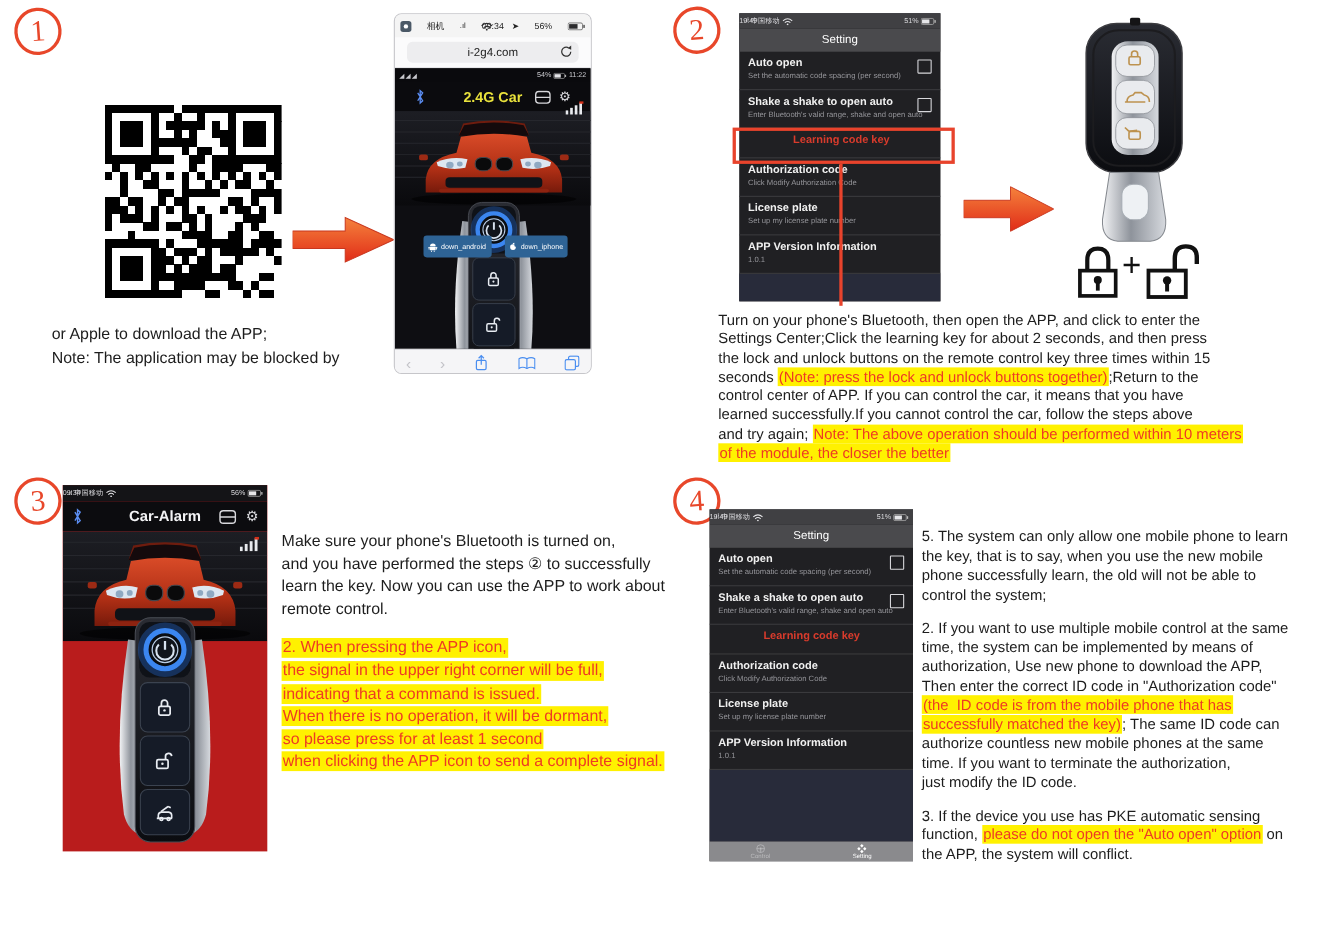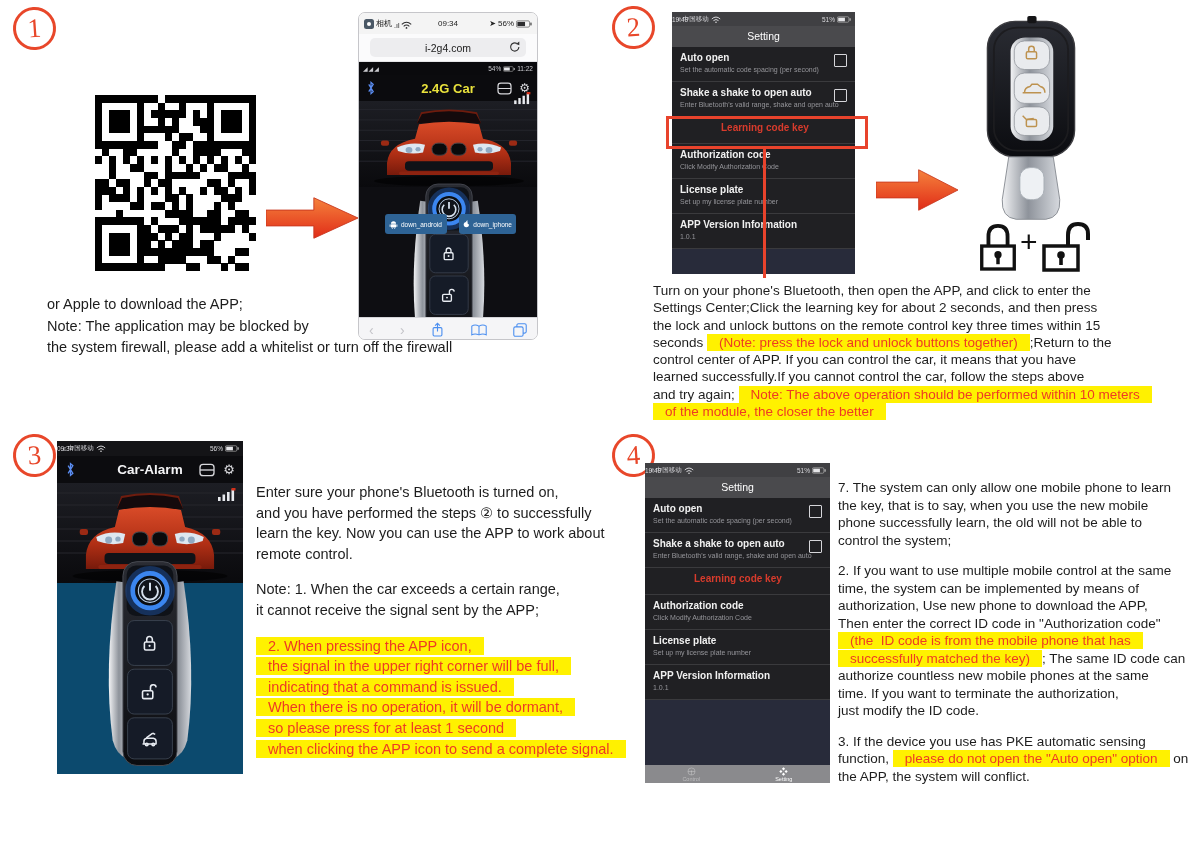--- a/index.html
+++ b/index.html
@@ -6,21 +6,21 @@
   body{width:1200px;height:848px;position:relative;background:#ffffff;overflow:hidden;
        font-family:"Liberation Sans",sans-serif;color:#1d1d1d;}
 
   
   .badge{position:absolute;width:37px;height:37px;border:3.5px solid #e8472a;border-radius:50%;
          color:#e8472a;font:27px/37px "Liberation Serif",serif;text-align:center;transform:rotate(-4deg);}
 
   
   .tblock{position:absolute;}
   .tl{white-space:pre;}
-  .hl{background:#fff100;color:#ee3b23;padding:1px 12px;}
+  .hl{background:#fff100;color:#ee3b23;padding:1px 1px;}
   .t-s1{left:47px;top:294px;width:660px;font-size:14.5px;line-height:21.5px;}
   .t-s2{left:653px;top:282px;width:525px;font-size:13.5px;line-height:17.3px;}
   .t-s3{left:256px;top:482px;width:378px;font-size:14.5px;line-height:20.6px;}
   .t-s3 .para+.para{margin-top:15px;}
   .t-s4{left:838px;top:479px;width:372px;font-size:13.5px;line-height:17.5px;}
   .t-s4 .para+.para{margin-top:13px;}
 
   
   .arr{position:absolute;}
 
@@ -29,33 +29,33 @@
 
   
   .phone{position:absolute;overflow:hidden;}
 
   
   .p1{left:358px;top:12px;width:180px;height:328px;background:#fff;border:1px solid #c6c6ca;
       border-radius:7px;box-sizing:border-box;}
   .ios-status{height:21px;background:#f4f4f4;display:flex;align-items:center;justify-content:space-between;
       font-size:8px;color:#222;padding:0 5px;position:relative;}
   .ios-status .ss-c{position:absolute;left:0;right:0;text-align:center;}
-  .ss-l,.ss-r{display:flex;align-items:flex-end;gap:2px;z-index:1;}
+  .ss-l,.ss-r{display:flex;align-items:center;gap:14px;z-index:1;}
   .cam{width:10px;height:10px;background:#4a5866;border-radius:2.5px;position:relative;}
   .cam::after{content:"";position:absolute;left:3px;top:3px;width:4px;height:4px;background:#fff;border-radius:50%;}
   .urlbar{height:27px;background:#fbfbfc;display:flex;align-items:center;justify-content:center;border-bottom:1px solid #e4e4e7;}
   .pill{width:88%;height:19px;background:#ededef;border-radius:5px;position:relative;
         font-size:10.5px;color:#222;display:flex;align-items:center;justify-content:center;}
   .pill svg{position:absolute;right:5px;top:3px;}
   .webview{position:relative;height:255px;background:#0e0e12;overflow:hidden;}
   .wstat{height:13px;display:flex;justify-content:space-between;align-items:center;background:#0a0a0d;
          font-size:6.5px;color:#c9c9ce;padding:0 4px;}
   .wstat .wl{letter-spacing:1px;font-size:6px;}
   .wstat .wr{display:flex;align-items:center;gap:2px;}
-  .ahdr{height:26px;background:#0b0b0e;display:flex;align-items:center;position:relative;padding:0 7px;}
+  .ahdr{height:26px;background:#0b0b0e;display:flex;align-items:center;position:relative;padding:0 18px;}
   .atitle{position:absolute;left:0;right:0;text-align:center;color:#e9e23c;font-weight:bold;font-size:13px;}
   .ah-r{margin-left:auto;display:flex;align-items:center;gap:7px;z-index:1;}
   .gear{color:#d8d8dc;font-size:12px;line-height:12px;}
   .carbox{position:absolute;left:0;top:39px;width:180px;height:86px;}
   .carbox svg,.carbox3 svg{width:100%;height:100%;display:block;}
   .sigbars{position:absolute;right:6px;top:30px;width:17px;height:13px;}
   .fob1{position:absolute;left:42px;top:118px;width:96px;height:184px;}
   .banner{position:absolute;top:152px;height:20px;background:#2e6395;border-radius:3px;color:#fff;
           font-size:6.5px;display:flex;align-items:center;gap:3px;padding:0 4px;box-sizing:border-box;}
   .bA{left:26px;width:62px;}
@@ -85,21 +85,21 @@
   .tab{flex:1;display:flex;flex-direction:column;align-items:center;justify-content:center;gap:0px;}
   .tab .tlab{font-size:5.5px;line-height:6px;}
   .tab.dim{color:#bcbcbe;}
   .tab.act{color:#fff;}
 
   
   .redbox{position:absolute;left:666px;top:116px;width:202px;height:33px;border:3px solid #e8432c;box-sizing:border-box;}
   .redline{position:absolute;left:763px;top:149px;width:3px;height:129px;background:#e8432c;}
 
   
-  .p3{left:57px;top:441px;width:186px;height:333px;background:#0c4a6e;}
+  .p3{left:57px;top:441px;width:186px;height:333px;background:#b91c1c;}
   .dstat3{height:15px;background:#141417;display:flex;align-items:center;justify-content:space-between;
           font-size:6.5px;color:#d9d9dd;padding:0 4px;position:relative;}
   .dstat3 .dc{position:absolute;left:0;right:0;text-align:center;}
   .dstat3 span{display:flex;align-items:center;gap:2px;z-index:1;}
   .ahdr3{height:27px;background:#0c0c0f;display:flex;align-items:center;position:relative;padding:0 8px;}
   .atitle3{position:absolute;left:0;right:0;text-align:center;color:#f4f4f6;font-weight:bold;font-size:13.5px;}
   .carbox3{position:absolute;left:0;top:42px;width:186px;height:100px;}
   .sigbars3{position:absolute;right:7px;top:47px;width:18px;height:14px;}
   .fob3{position:absolute;left:37px;top:116px;width:112px;height:215px;}
 
@@ -696,21 +696,20 @@
     <svg width="14" height="14" viewBox="0 0 18 18">
         <use href="#sym-tabs"></use>
       </svg>
   </div>
 </div>
 
 <div class="tblock t-s1">
     <div class="para">
       <div class="tl"><span>or Apple to download the APP;</span></div>
       <div class="tl"><span>Note: The application may be blocked by</span></div>
-      <div class="tl"><span>the system firewall, please add a whitelist or turn off the firewall</span></div>
     </div>
   </div>
 
 <div class="badge" style="left:612px;top:6px"><span>2</span></div>
 
 <div class="phone p2 dphone">
   <div class="dstat">
     <span>
       <span style="font-size:6px">.ıl</span>
       <span>中国移动</span>
@@ -830,28 +829,24 @@
   <svg class="sigbars3" viewBox="0 0 18 14">
       <use href="#sym-signal"></use>
     </svg>
   <svg class="fob3" viewBox="0 0 120 230" preserveAspectRatio="none">
       <use href="#sym-fob"></use>
     </svg>
 </div>
 
 <div class="tblock t-s3">
     <div class="para">
-      <div class="tl"><span>Enter sure your phone's Bluetooth is turned on,</span></div>
+      <div class="tl"><span>Make sure your phone's Bluetooth is turned on,</span></div>
       <div class="tl"><span>and you have performed the steps ② to successfully</span></div>
       <div class="tl"><span>learn the key. Now you can use the APP to work about</span></div>
       <div class="tl"><span>remote control.</span></div>
-    </div>
-    <div class="para">
-      <div class="tl"><span>Note: 1. When the car exceeds a certain range,</span></div>
-      <div class="tl"><span>it cannot receive the signal sent by the APP;</span></div>
     </div>
     <div class="para">
       <div class="tl"><span class="hl">2. When pressing the APP icon,</span></div>
       <div class="tl"><span class="hl">the signal in the upper right corner will be full,</span></div>
       <div class="tl"><span class="hl">indicating that a command is issued.</span></div>
       <div class="tl"><span class="hl">When there is no operation, it will be dormant,</span></div>
       <div class="tl"><span class="hl">so please press for at least 1 second</span></div>
       <div class="tl"><span class="hl">when clicking the APP icon to send a complete signal.</span></div>
     </div>
   </div>
@@ -915,21 +910,21 @@
       <svg width="9" height="9" viewBox="0 0 16 16">
           <use href="#sym-clover"></use>
         </svg>
       <span class="tlab">Setting</span>
     </div>
   </div>
 </div>
 
 <div class="tblock t-s4">
     <div class="para">
-      <div class="tl"><span>7. The system can only allow one mobile phone to learn</span></div>
+      <div class="tl"><span>5. The system can only allow one mobile phone to learn</span></div>
       <div class="tl"><span>the key, that is to say, when you use the new mobile</span></div>
       <div class="tl"><span>phone successfully learn, the old will not be able to</span></div>
       <div class="tl"><span>control the system;</span></div>
     </div>
     <div class="para">
       <div class="tl"><span>2. If you want to use multiple mobile control at the same</span></div>
       <div class="tl"><span>time, the system can be implemented by means of</span></div>
       <div class="tl"><span>authorization, Use new phone to download the APP,</span></div>
       <div class="tl"><span>Then enter the correct ID code in "Authorization code"</span></div>
       <div class="tl"><span class="hl">(the  ID code is from the mobile phone that has</span></div>

